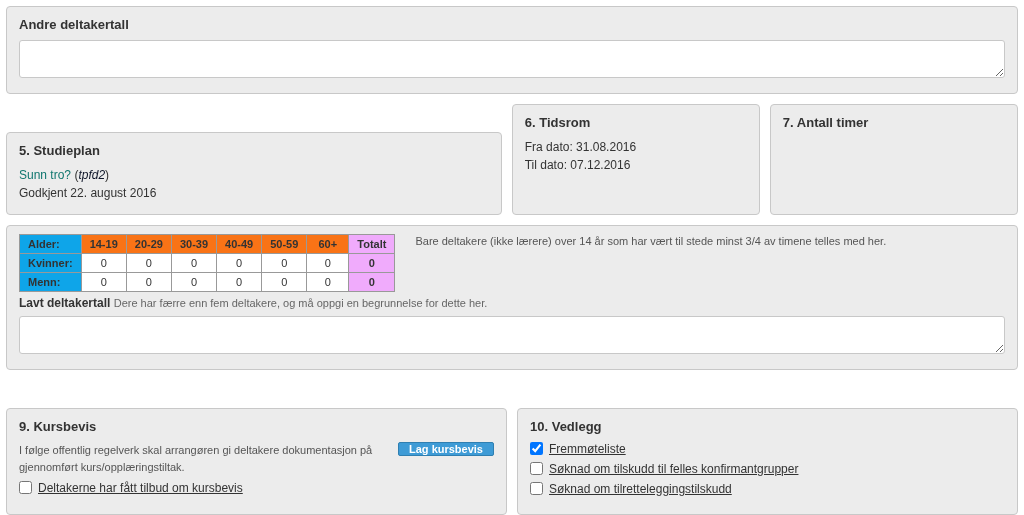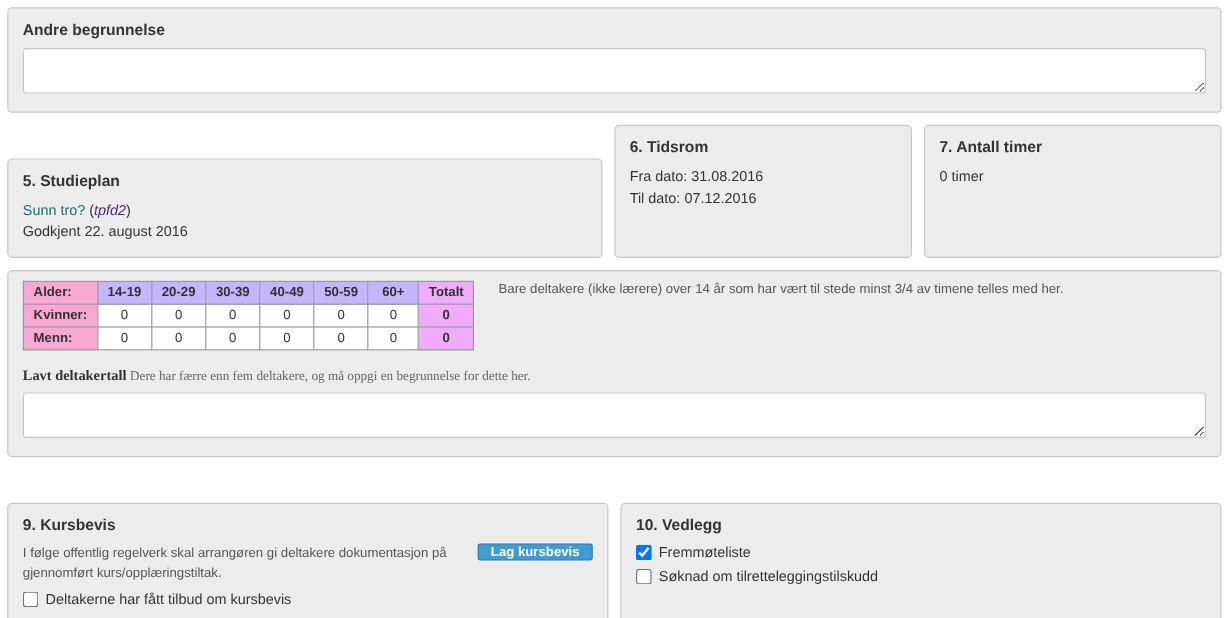--- a/index.html
+++ b/index.html
@@ -37,64 +37,63 @@
   }
   .row {
     display: flex;
     gap: 10px;
     margin-bottom: 10px;
   }
   .row > .panel { margin-bottom: 0; }
   .flex-half { flex: 1 1 50%; margin-top: 28px; }
   .flex-quarter { flex: 1 1 25%; }
   .link { color: #0f766e; text-decoration: none; }
-  .muted-italic { font-style: italic; color: #4c1d95; }
+  .muted-italic { font-style: italic; color: #0f172a; }
   .plaintext { color: #333; line-height: 1.5; }
   table.agetable {
     border-collapse: collapse;
     background: #ffffff;
   }
   table.agetable th, table.agetable td {
     border: 1px solid #999;
     padding: 3px 8px;
     text-align: center;
     font-size: 11px;
     min-width: 42px;
   }
   table.agetable th {
     font-weight: bold;
-    background: #c4b5fd;
+    background: #f97316;
   }
   table.agetable td.rowlabel, table.agetable th.rowlabel {
     text-align: left;
     font-weight: bold;
-    background: #f9a8d4;
+    background: #0ea5e9;
     min-width: 60px;
   }
   table.agetable .totalcol {
     background: #f0abfc;
     font-weight: bold;
   }
   .section8-body {
     display: flex;
     gap: 20px;
     align-items: flex-start;
   }
   .hint {
     font-size: 11px;
     color: #555;
     line-height: 1.4;
     flex: 1;
   }
   .lavt-label {
     font-weight: bold;
     color: #333;
-    margin-top: 14px;
-    font-size: 12px;
-    font-family: Liberation Serif, serif;
+    margin-top: 4px;
+    font-size: 12px;
   }
   .lavt-desc {
     font-weight: normal;
     color: #666;
     font-size: 11px;
   }
   .kurs-body {
     display: flex;
     gap: 15px;
     align-items: flex-start;
@@ -113,22 +112,23 @@
     padding: 0 10px;
     font-size: 11px;
     font-weight: bold;
     cursor: pointer;
     white-space: nowrap;
   }
   .check-row {
     margin: 6px 0;
     font-size: 12px;
     display: flex;
-    align-items: center;
+    align-items: flex-start;
     gap: 6px;
+    text-decoration: underline;
   }
   .check-row input[type="checkbox"] {
     margin: 0;
   }
   .footer-buttons {
     display: flex;
     justify-content: space-between;
     margin-top: 18px;
   }
   .btn-save {
@@ -147,21 +147,21 @@
     border-radius: 2px;
     padding: 6px 14px;
     font-size: 12px;
     cursor: pointer;
   }
 </style>
 </head>
 <body>
 
 <div class="panel">
-  <h2>Andre begrunnelse</h2>
+  <h2>Andre deltakertall</h2>
   <textarea class="textarea" style=""></textarea>
 </div>
 
 <div class="row">
   <div class="panel flex-half">
     <h2>5. Studieplan</h2>
     <div class="plaintext">
       <a href="#" class="link">Sunn tro?</a>
       <span> (</span><span class="muted-italic">tpfd2</span><span>)</span><br>
       <span>Godkjent 22. august 2016</span>
@@ -171,21 +171,20 @@
     <h2>6. Tidsrom</h2>
     <div class="plaintext">
       <span>Fra dato:</span>
       <span>31.08.2016</span><br>
       <span>Til dato:</span>
       <span>07.12.2016</span>
     </div>
   </div>
   <div class="panel flex-quarter">
     <h2>7. Antall timer</h2>
-    <div class="plaintext">0 timer</div>
   </div>
 </div>
 
 <div class="panel">
   <div class="section8-body">
     <table class="agetable">
       <tbody>
           <tr>
         <th class="rowlabel">Alder:</th>
         <th>14-19</th>
@@ -240,20 +239,24 @@
     </div>
   </div>
   <div class="panel flex-half">
     <h2>10. Vedlegg</h2>
     <div class="check-row">
       <input type="checkbox" checked="" style="">
       <span>Fremmøteliste</span>
     </div>
     <div class="check-row">
       <input type="checkbox" style="">
+      <span>Søknad om tilskudd til felles konfirmantgrupper</span>
+    </div>
+    <div class="check-row">
+      <input type="checkbox" style="">
       <span>Søknad om tilretteleggingstilskudd</span>
     </div>
   </div>
 </div>
 
 <div class="footer-buttons">
   <button class="btn-save">Lagre endringer</button>
   <button class="btn-send">Send søknaden</button>
 </div>
 

